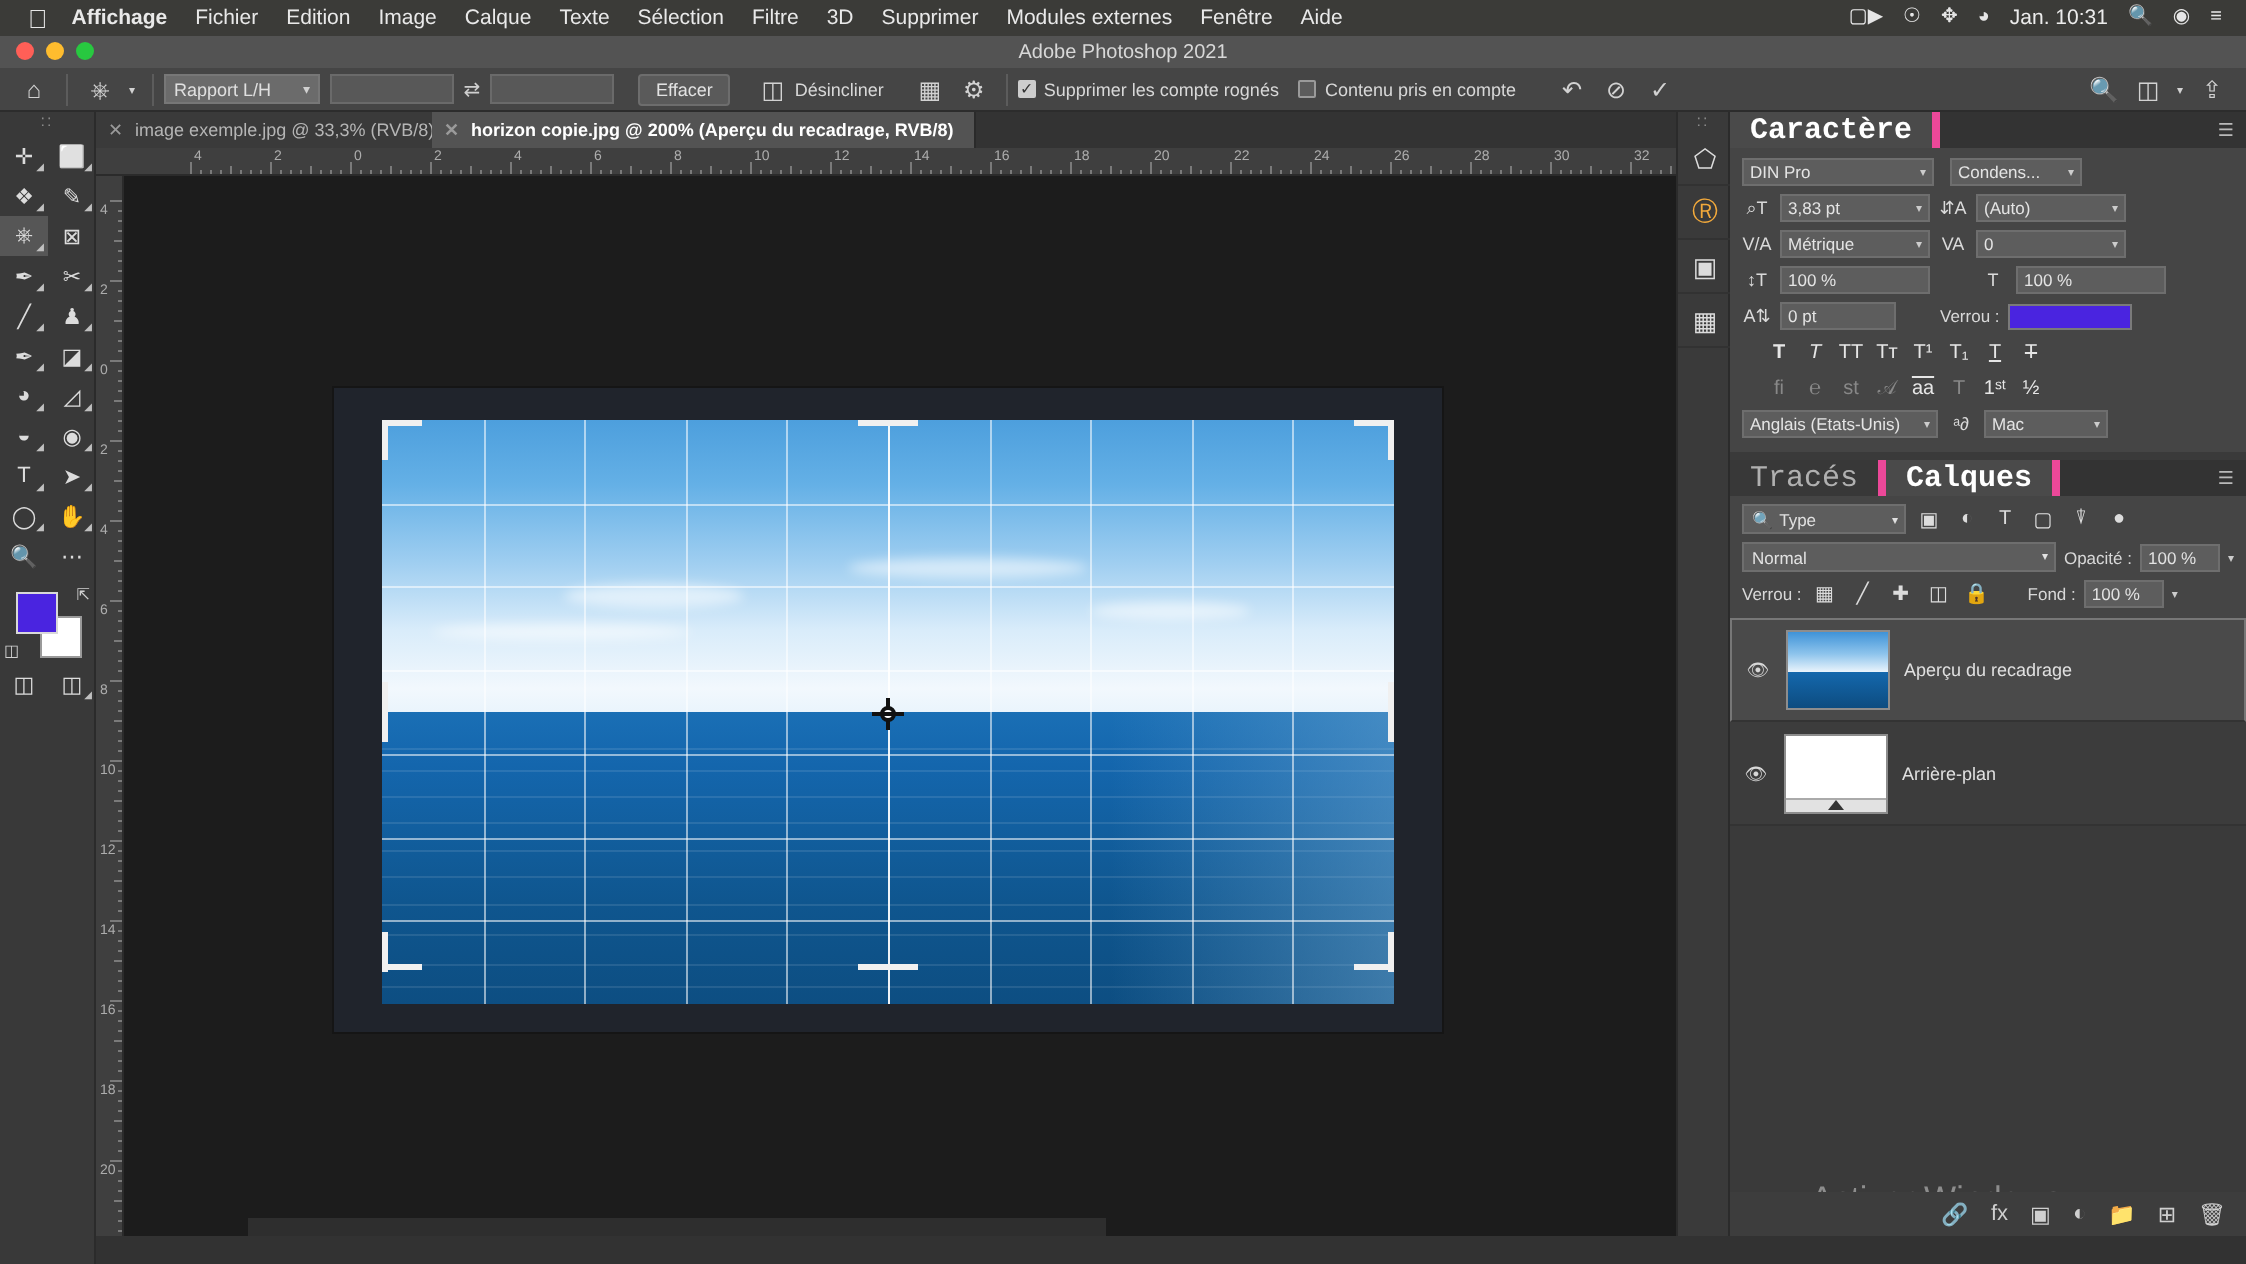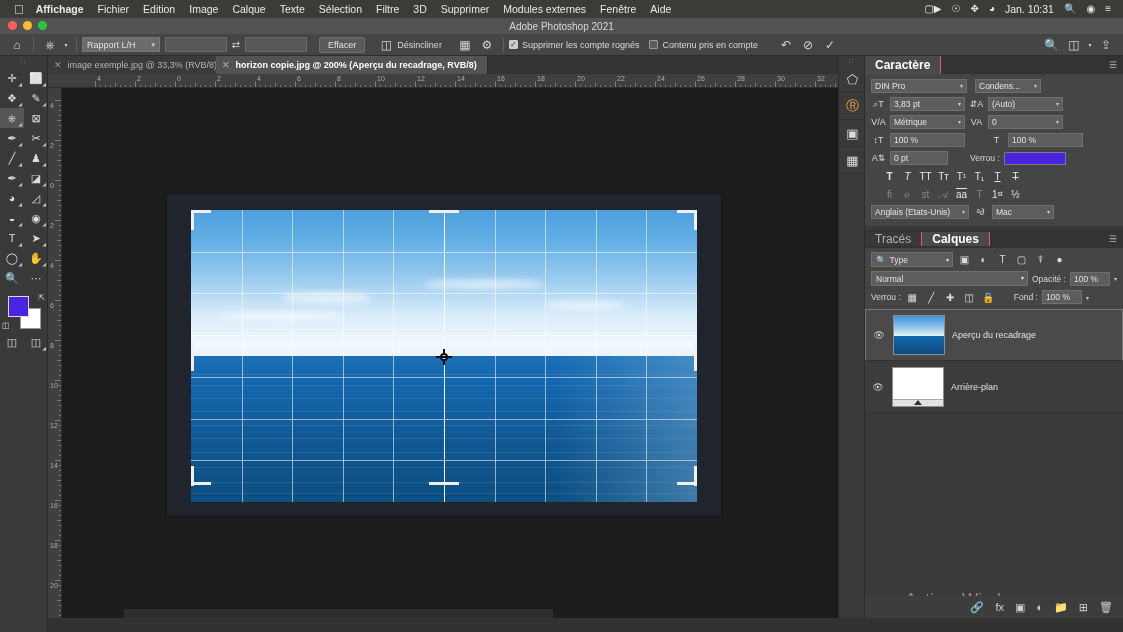--- a/index.html
+++ b/index.html
@@ -109,22 +109,22 @@
   
   .rail { position:absolute; top:56px; right:258px; width:27px; bottom:14px;
     background:#3a3a3a; border-left:1px solid #2b2b2b; border-right:1px solid #2b2b2b; }
   .railhandle { height:10px; color:#8b8b8b; font-size:8px; text-align:center; line-height:10px; letter-spacing:1px; }
   .railbtn { width:27px; height:27px; display:flex; align-items:center; justify-content:center;
     border-bottom:1px solid #323232; color:#dcdcdc; font-size:13px; }
 
   
   .dock { position:absolute; top:56px; right:0; width:258px; bottom:14px; background:#3a3a3a; }
   .panel-tabs { display:flex; height:18px; background:#333; align-items:stretch; position:relative; }
-  .ptab { display:flex; align-items:center; padding:0 10px; font-size:12px; color:#b0b0b0;
-    background:#383838; border-right:1px solid #ec4899; }
+  .ptab { display:flex; align-items:center; padding:0 10px; font-size:15px; color:#b0b0b0;
+    background:#383838; border-right:4px solid #ec4899;font-family:Liberation Mono, monospace; }
   .ptab.active { background:#4a4a4a; color:#fff; font-weight:bold; }
   .pmenu { position:absolute; right:6px; top:4px; color:#b9b9b9; font-size:9px; }
   .pbody { background:#454545; padding:5px 6px; }
   .row { display:flex; align-items:center; gap:4px; margin-bottom:4px; }
   .fld { height:14px; background:#5d5d5d; border:1px solid #6e6e6e; color:#e4e4e4;
     font-size:8.5px; display:flex; align-items:center; padding:0 3px; position:relative; }
   .fld .cv { position:absolute; right:3px; top:2px; font-size:6px; color:#ccc; }
   .ticon { width:15px; color:#dadada; font-size:9px; text-align:center; flex:0 0 15px; }
   .glyphrow { display:flex; gap:1px; margin:3px 0 2px 10px; }
   .gl { width:17px; height:15px; display:flex; align-items:center; justify-content:center;
@@ -747,21 +747,21 @@
           <span class="cv">▾</span>
         </span>
         <span class="ticon">ᵃ∂</span>
         <span class="fld" style="width:62px;">
           <span>Mac</span>
           <span class="cv">▾</span>
         </span>
       </div>
     </div>
 
-    <div class="panel-tabs" style="margin-top:4px;align-items:center;">
+    <div class="panel-tabs" style="margin-top:4px;">
       <div class="ptab">Tracés</div>
       <div class="ptab active">Calques</div>
       <span class="pmenu">☰</span>
     </div>
     <div class="lp">
       <div class="lrow">
         <span class="searchfld" style="max-width:82px;">
           <span style="margin-right:3px;">🔍</span>
           <span>Type</span>
           <span class="cv" style="position:absolute;right:3px;font-size:6px;">▾</span>

